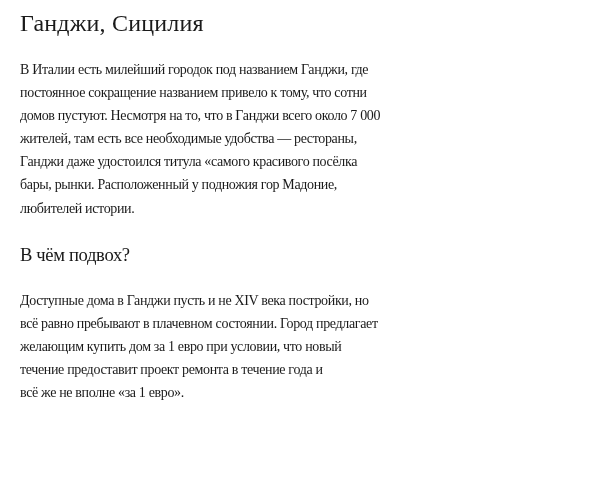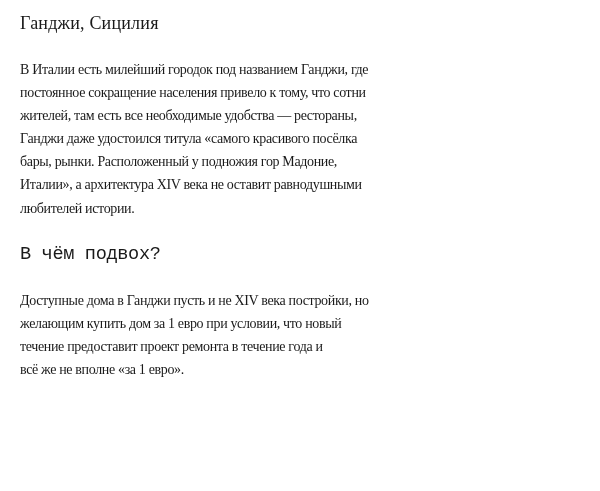--- a/index.html
+++ b/index.html
@@ -16,62 +16,63 @@
       color: #1a1a1a;
     }
     .doc {
       position: absolute;
       left: 20px;
       top: 12px;
       width: 575px;
     }
     .title {
       font-family: "Liberation Serif", "DejaVu Serif", serif;
-      font-size: 18px;
+      font-size: 24px;
       line-height: 23px;
       margin: 0 0 23px 0;
       font-weight: normal;
       letter-spacing: 0.2px;
     }
     .para {
       font-family: "Liberation Serif", "DejaVu Serif", serif;
       font-size: 14px;
       line-height: 23.1px;
       margin: 0 0 23.1px 0;
       letter-spacing: -0.35px;
       white-space: nowrap;
     }
     .para .ln {
       display: block;
     }
     .subhead {
-      font-family: Liberation Mono, monospace;
+      font-family: Liberation Serif, serif;
       font-size: 18.6px;
       line-height: 23.1px;
       margin: 0 0 23.1px 0;
       letter-spacing: -0.35px;
     }
   </style>
 </head>
 <body>
 
 <div class="doc">
   <div class="title">Ганджи, Сицилия</div>
 
   <div class="para">
     <span class="ln">В Италии есть милейший городок под названием Ганджи, где</span>
-    <span class="ln">постоянное сокращение населения привело к тому, что сотни</span>
+    <span class="ln">постоянное сокращение названием привело к тому, что сотни</span>
+    <span class="ln">домов пустуют. Несмотря на то, что в Ганджи всего около 7 000</span>
     <span class="ln">жителей, там есть все необходимые удобства — рестораны,</span>
     <span class="ln">Ганджи даже удостоился титула «самого красивого посёлка</span>
     <span class="ln">бары, рынки. Расположенный у подножия гор Мадоние,</span>
-    <span class="ln">Италии», а архитектура XIV века не оставит равнодушными</span>
     <span class="ln">любителей истории.</span>
   </div>
 
   <div class="subhead">В чём подвох?</div>
 
   <div class="para">
     <span class="ln">Доступные дома в Ганджи пусть и не XIV века постройки, но</span>
+    <span class="ln">всё равно пребывают в плачевном состоянии. Город предлагает</span>
     <span class="ln">желающим купить дом за 1 евро при условии, что новый</span>
     <span class="ln">течение предоставит проект ремонта в течение года и</span>
     <span class="ln">всё же не вполне «за 1 евро».</span>
   </div>
 </div>
 
 </body></html>

